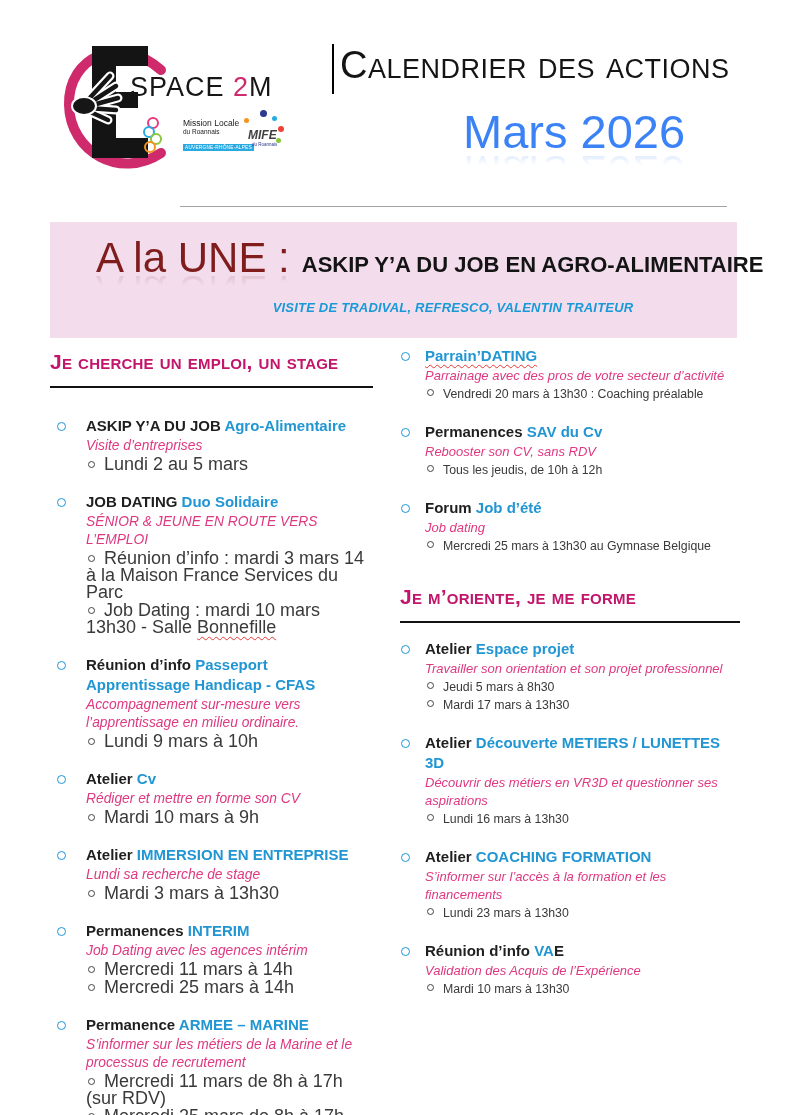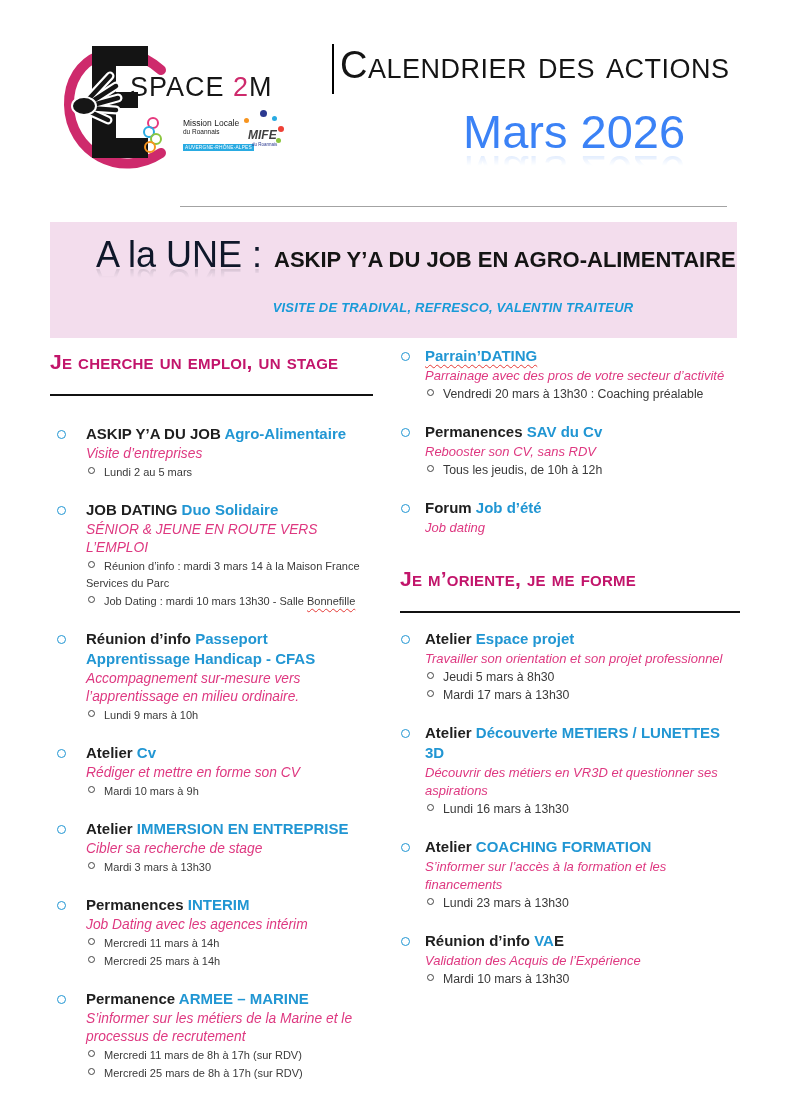--- a/index.html
+++ b/index.html
@@ -27,46 +27,46 @@
 
   .title-line{position:absolute;left:332px;top:44px;width:2px;height:50px;background:#000;}
   .doc-title{position:absolute;left:340px;top:44px;font-variant:small-caps;font-size:38px;color:#141414;letter-spacing:.5px;white-space:nowrap;}
   .month{position:absolute;left:463px;top:104px;font-size:47px;color:#3b82f6;white-space:nowrap;
          -webkit-box-reflect:below -14px linear-gradient(transparent 62%, rgba(0,0,0,.30));}
   .separator{position:absolute;left:180px;top:206px;width:547px;height:1px;background:#A3A3A3;}
 
   
   .banner{position:absolute;left:50px;top:222px;width:687px;height:116px;background:#F3DDED;}
   .banner-line1{position:absolute;left:46px;top:12px;white-space:nowrap;}
-  .banner-accent{display:inline-block;font-size:36px;color:#0f172a;
+  .banner-accent{display:inline-block;font-size:42px;color:#7f1d1d;
                  -webkit-box-reflect:below -16px linear-gradient(transparent 58%, rgba(0,0,0,.25));}
   .banner-headline{font-size:22px;color:#141414;font-weight:700;margin-left:12px;}
   .banner-sub{position:absolute;left:0;right:0;top:78px;text-align:center;padding-left:119px;
               font-style:italic;font-weight:700;color:#189AD8;font-size:13px;letter-spacing:.2px;}
 
   
   .col-left{position:absolute;left:50px;top:350px;width:323px;}
   .col-right{position:absolute;left:400px;top:346px;width:340px;}
   .section-heading{font-variant:small-caps;font-size:21px;font-weight:700;color:#C2156B;
-                   padding-bottom:20px;border-bottom:2px solid #111;letter-spacing:.2px;}
+                   padding-bottom:12px;border-bottom:2px solid #111;letter-spacing:.2px;}
   .col-left .items{margin-top:28px;}
   .col-right .heading2{margin-top:30px;}
   .col-right .items2{margin-top:16px;}
 
   .item{position:relative;padding-left:36px;margin-bottom:19px;}
   .col-right .item{padding-left:25px;}
   .b1{position:absolute;left:7px;top:6px;width:7px;height:7px;border:1.5px solid #2196D3;border-radius:50%;}
   .col-right .b1{left:1px;}
   .title{font-size:15px;font-weight:700;line-height:20px;color:#1f1f1f;}
   .tc{color:#2196D3;}
   .wavy{text-decoration-line:underline;text-decoration-style:wavy;text-decoration-color:#E53935;
         text-decoration-thickness:1px;text-underline-offset:3px;margin-top:24px;}
   .sub{font-size:13.8px;font-style:italic;color:#DE3880;line-height:18px;margin-top:1px;}
   .col-right .sub{font-size:13px;}
-  .detail{font-size:11px;line-height:17px;color:#3A3A3A;margin-top:1px;}
+  .detail{font-size:18px;line-height:17px;color:#3A3A3A;margin-top:1px;}
   .col-right .detail{font-size:12.3px;}
   .b2{display:inline-block;width:5px;height:5px;border:1px solid #444;border-radius:50%;margin-right:9px;margin-left:2px;vertical-align:2px;}
 </style>
 </head>
 <body>
 
 <div id="page">
 
   <div class="logo">
     <svg class="logo-mark" width="120" height="138" viewBox="0 0 120 138">
@@ -161,21 +161,21 @@
       <div class="item">
         <span class="b1"></span>
         <div class="title"><span>Atelier </span><span class="tc">Cv</span></div>
         <div class="sub">Rédiger et mettre en forme son CV</div>
         <div class="detail"><span class="b2"></span><span>Mardi 10 mars à 9h</span></div>
       </div>
 
       <div class="item">
         <span class="b1"></span>
         <div class="title"><span>Atelier </span><span class="tc">IMMERSION EN ENTREPRISE</span></div>
-        <div class="sub">Cibler sa recherche de stage</div>
+        <div class="sub">Lundi sa recherche de stage</div>
         <div class="detail"><span class="b2"></span><span>Mardi 3 mars à 13h30</span></div>
       </div>
 
       <div class="item">
         <span class="b1"></span>
         <div class="title"><span>Permanences </span><span class="tc">INTERIM</span></div>
         <div class="sub">Job Dating avec les agences intérim</div>
         <div class="detail"><span class="b2"></span><span>Mercredi 11 mars à 14h</span></div>
         <div class="detail"><span class="b2"></span><span>Mercredi 25 mars à 14h</span></div>
       </div>
@@ -204,20 +204,21 @@
       <span class="b1"></span>
       <div class="title"><span>Permanences </span><span class="tc">SAV du Cv</span></div>
       <div class="sub">Rebooster son CV, sans RDV</div>
       <div class="detail"><span class="b2"></span><span>Tous les jeudis, de 10h à 12h</span></div>
     </div>
 
     <div class="item">
       <span class="b1"></span>
       <div class="title"><span>Forum </span><span class="tc">Job d’été</span></div>
       <div class="sub">Job dating</div>
+      <div class="detail"><span class="b2"></span><span>Mercredi 25 mars à 13h30 au Gymnase Belgique</span></div>
     </div>
 
     <div class="section-heading heading2">Je m’oriente, je me forme</div>
     <div class="items2">
 
       <div class="item">
         <span class="b1"></span>
         <div class="title"><span>Atelier </span><span class="tc">Espace projet</span></div>
         <div class="sub">Travailler son orientation et son projet professionnel</div>
         <div class="detail"><span class="b2"></span><span>Jeudi 5 mars à 8h30</span></div>

